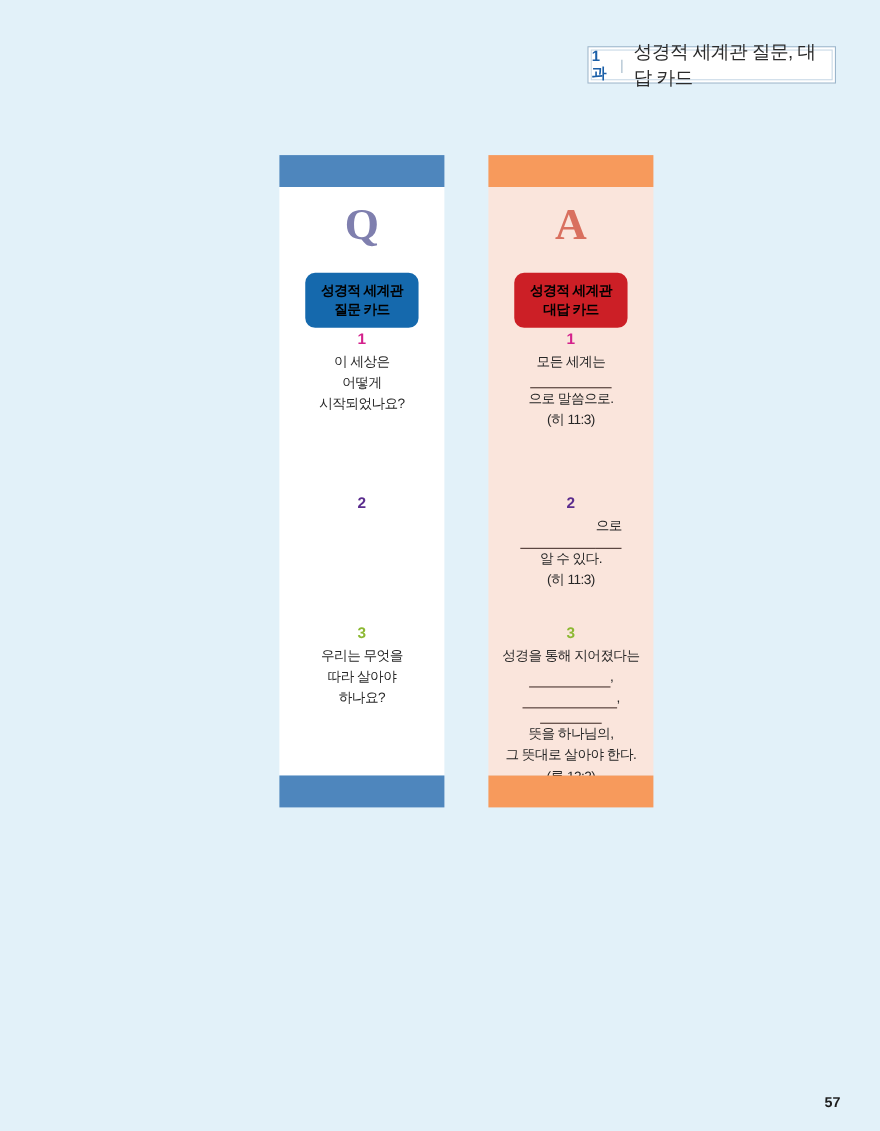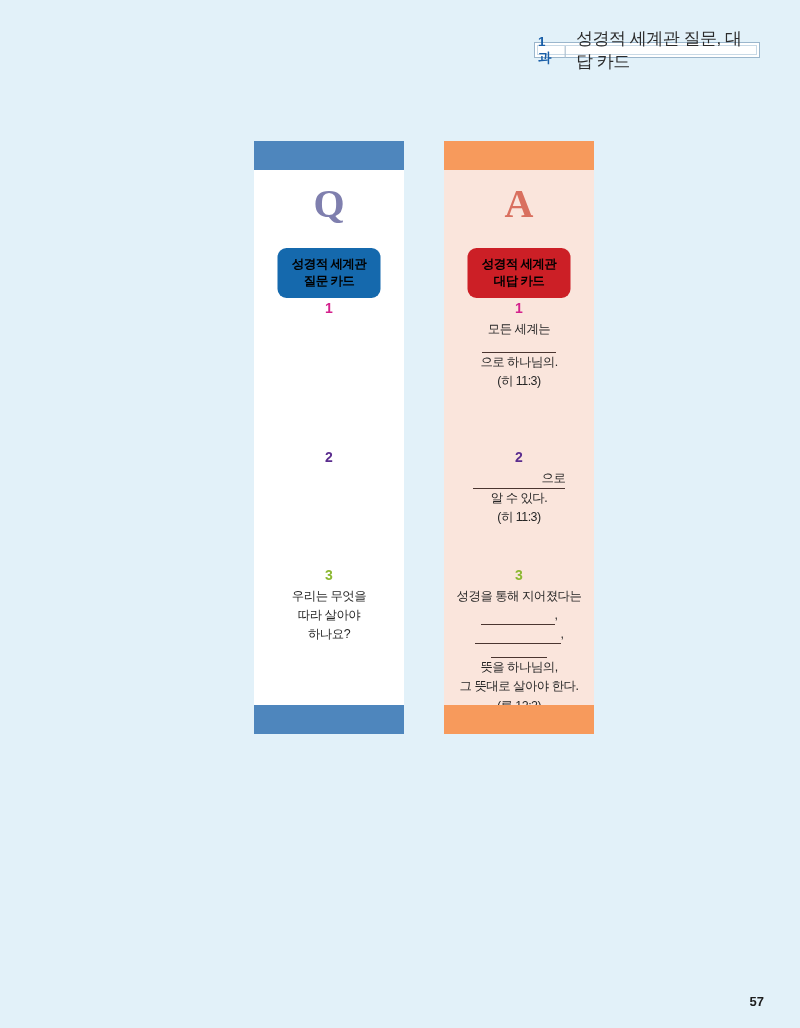--- a/index.html
+++ b/index.html
@@ -15,21 +15,21 @@
     overflow: hidden;
     -webkit-font-smoothing: antialiased;
   }
 
   
   #header-tag {
     position: absolute;
     left: 534px;
     top: 42px;
     width: 226px;
-    height: 16px;
+    height: 34px;
     box-sizing: border-box;
     border: 1px solid #9bb6cc;
     background: #ffffff;
     padding: 2px;
   }
   #header-tag .inner {
     width: 100%;
     height: 100%;
     box-sizing: border-box;
     border: 1px solid #c8d9e6;
@@ -168,21 +168,21 @@
     border-bottom: 1.3px solid #4a3530;
     height: 13px;
   }
   .blank-w2 { width: 68px; }
   .blank-w3 { width: 74px; }
   .blank-w4 { width: 86px; }
   .blank-w5 { width: 56px; }
   .blank-tail {
     border-bottom: 1.3px solid #4a3530;
     display: inline-block;
-    padding: 0 0 0 1px;
+    padding: 0 0 10px 1px;
   }
   .comma { font-size: 12.4px; color: #262626; }
 
   #page-number {
     position: absolute;
     right: 36px;
     bottom: 19px;
     font-size: 13px;
     font-weight: bold;
     color: #1d1d1d;
@@ -204,20 +204,25 @@
   <div class="body">
     <div class="big-letter">Q</div>
     <div class="badge">
       <div>성경적 세계관</div>
       <div>질문 카드</div>
     </div>
     <div class="items">
 
       <div class="item item-1">
         <div class="num num-1">1</div>
+        <div class="lines">
+          <div class="l">이 세상은</div>
+          <div class="l">어떻게</div>
+          <div class="l">시작되었나요?</div>
+        </div>
       </div>
 
       <div class="item item-2">
         <div class="num num-2">2</div>
       </div>
 
       <div class="item item-3">
         <div class="num num-3">3</div>
         <div class="lines">
           <div class="l">우리는 무엇을</div>
@@ -241,21 +246,21 @@
     </div>
     <div class="items">
 
       <div class="item item-1">
         <div class="num num-1">1</div>
         <div class="lines">
           <div class="l">모든 세계는</div>
           <div class="blank-row">
             <span class="blank blank-w3"></span>
           </div>
-          <div class="l">으로 하나님의.</div>
+          <div class="l">으로 말씀으로.</div>
           <div class="l">(히 11:3)</div>
         </div>
       </div>
 
       <div class="item item-2">
         <div class="num num-2">2</div>
         <div class="lines">
           <div class="blank-row">
             <span class="blank blank-w2"></span>
             <span class="blank-tail">으로</span>

